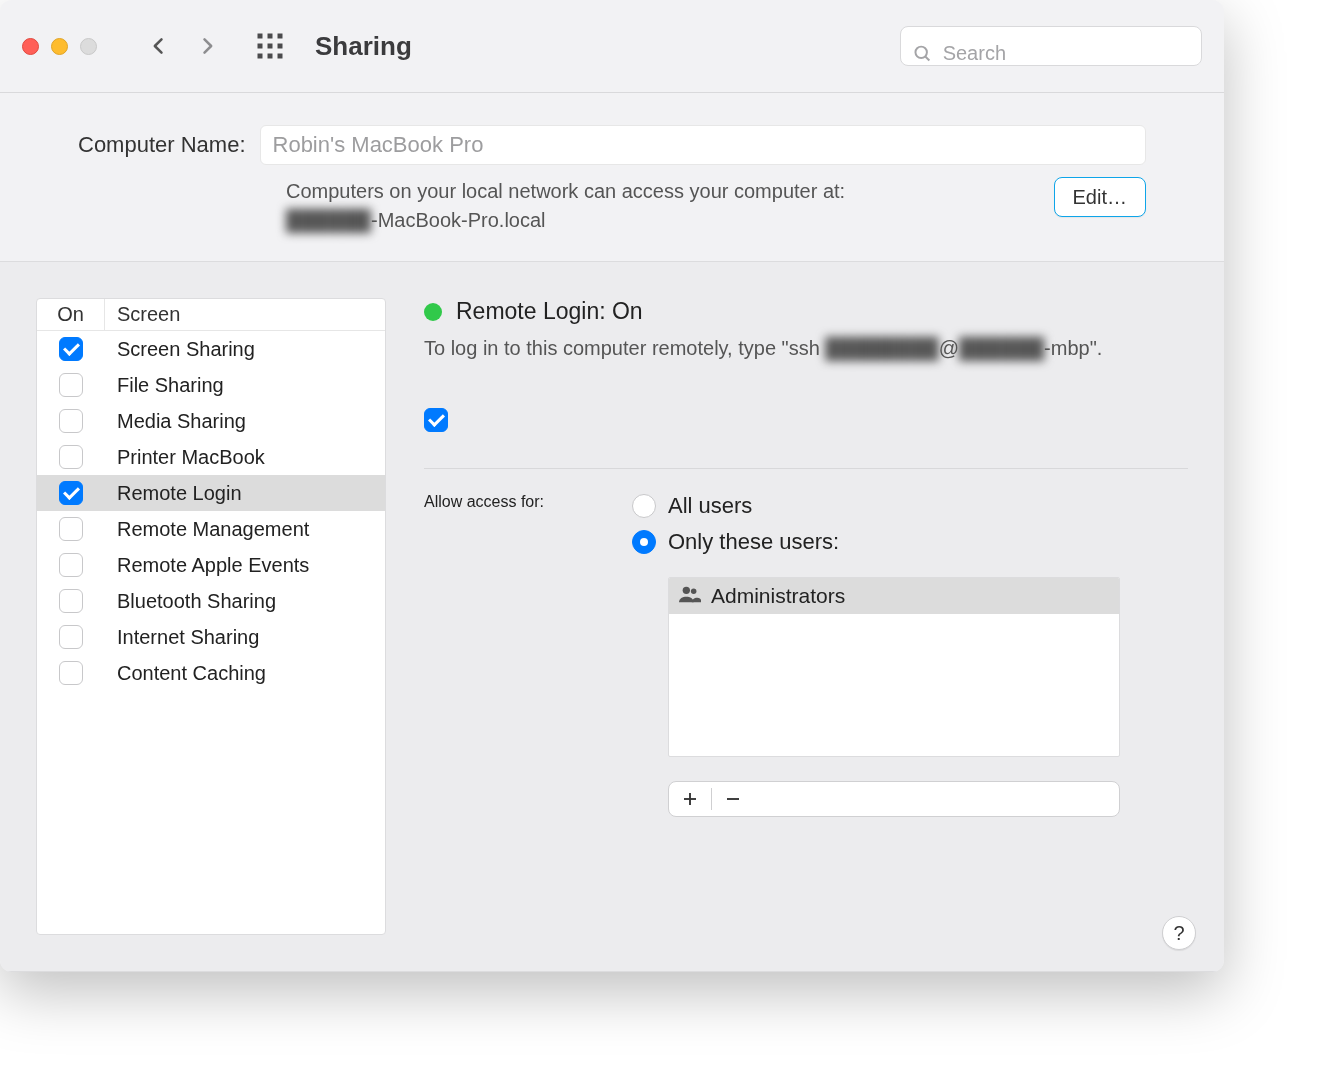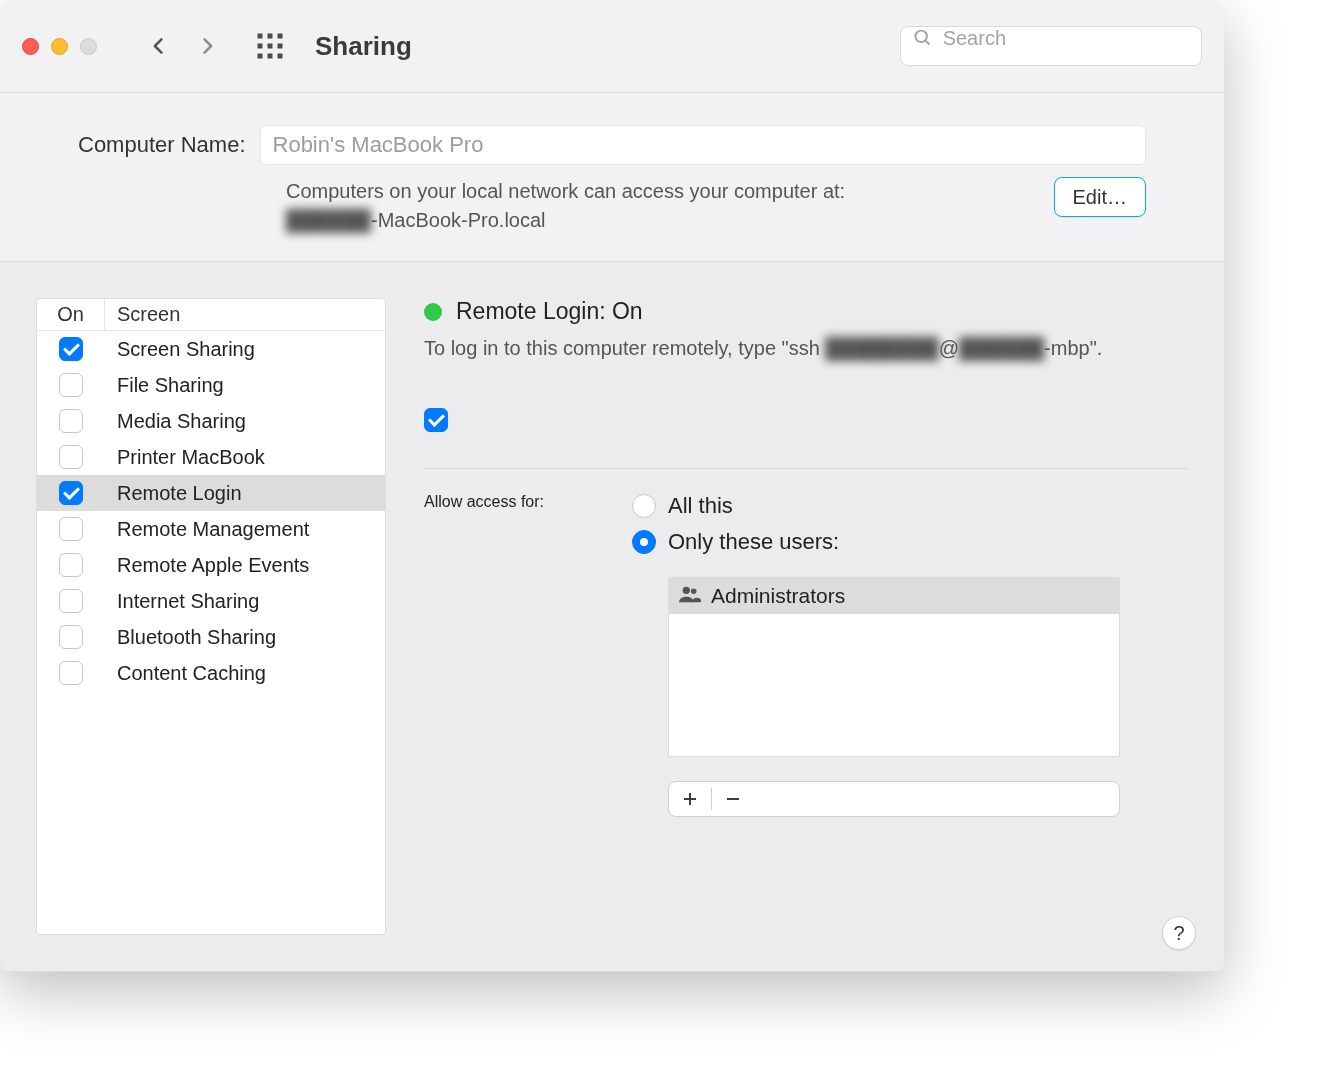--- a/index.html
+++ b/index.html
@@ -40,21 +40,21 @@
   color: #8d8d8f; cursor: default;
 }
 .nav-arrow.enabled { color: #555; }
 .nav-arrow svg { width: 20px; height: 28px; }
 .grid-icon { width: 30px; height: 30px; display: inline-block; margin-left: 18px; margin-right: 18px; color: #4b4b4d; }
 .grid-icon svg { width: 100%; height: 100%; }
 .title { font-size: 26px; font-weight: 700; color: #3b3b3d; }
 .spacer { flex: 1; }
 .search {
   width: 302px; height: 40px; background: #fff; border: 1px solid #d9d9db; border-radius: 8px;
-  display: flex; align-items: flex-start; padding: 0 12px; gap: 10px; color: #a4a4a7;
+  display: flex; align-items: flex-end; padding: 0 12px; gap: 10px; color: #a4a4a7;
 }
 .search input {
   border: none; outline: none; font-size: 20px; width: 100%; background: transparent; color: #333;
 }
 .search input::placeholder { color: #a4a4a7; }
 
 .body-area { flex: 1; display: flex; flex-direction: column; }
 
 .name-section { padding: 32px 78px 26px; }
 .row { display: flex; align-items: center; gap: 14px; }
@@ -269,27 +269,27 @@
             <div class="service-row">
               <span class="cb-cell">
                 <span class="checkbox"></span>
               </span>
               <span class="label-cell">Remote Apple Events</span>
             </div>
             <div class="service-row">
               <span class="cb-cell">
                 <span class="checkbox"></span>
               </span>
+              <span class="label-cell">Bluetooth Sharing</span>
+            </div>
+            <div class="service-row">
+              <span class="cb-cell">
+                <span class="checkbox"></span>
+              </span>
               <span class="label-cell">Internet Sharing</span>
-            </div>
-            <div class="service-row">
-              <span class="cb-cell">
-                <span class="checkbox"></span>
-              </span>
-              <span class="label-cell">Bluetooth Sharing</span>
             </div>
             <div class="service-row">
               <span class="cb-cell">
                 <span class="checkbox"></span>
               </span>
               <span class="label-cell">Content Caching</span>
             </div>
           </div>
       </div>
 
@@ -306,21 +306,21 @@
           <span id="fda-cb" class="checkbox checked"></span>
         </div>
 
         <div class="divider"></div>
 
         <div class="access-row">
           <span class="access-label">Allow access for:</span>
           <div class="radio-col">
             <div class="radio-item">
               <span id="radio-all" class="radio"></span>
-              <span>All this</span>
+              <span>All users</span>
             </div>
             <div class="radio-item">
               <span id="radio-only" class="radio checked"></span>
               <span>Only these users:</span>
             </div>
             <div class="user-list">
               <div id="users-body">
                   <div class="user-row">
                     <span class="picon"><svg width="22" height="18" viewBox="0 0 24 18" fill="currentColor">
                         <circle cx="8" cy="5" r="4"></circle>

